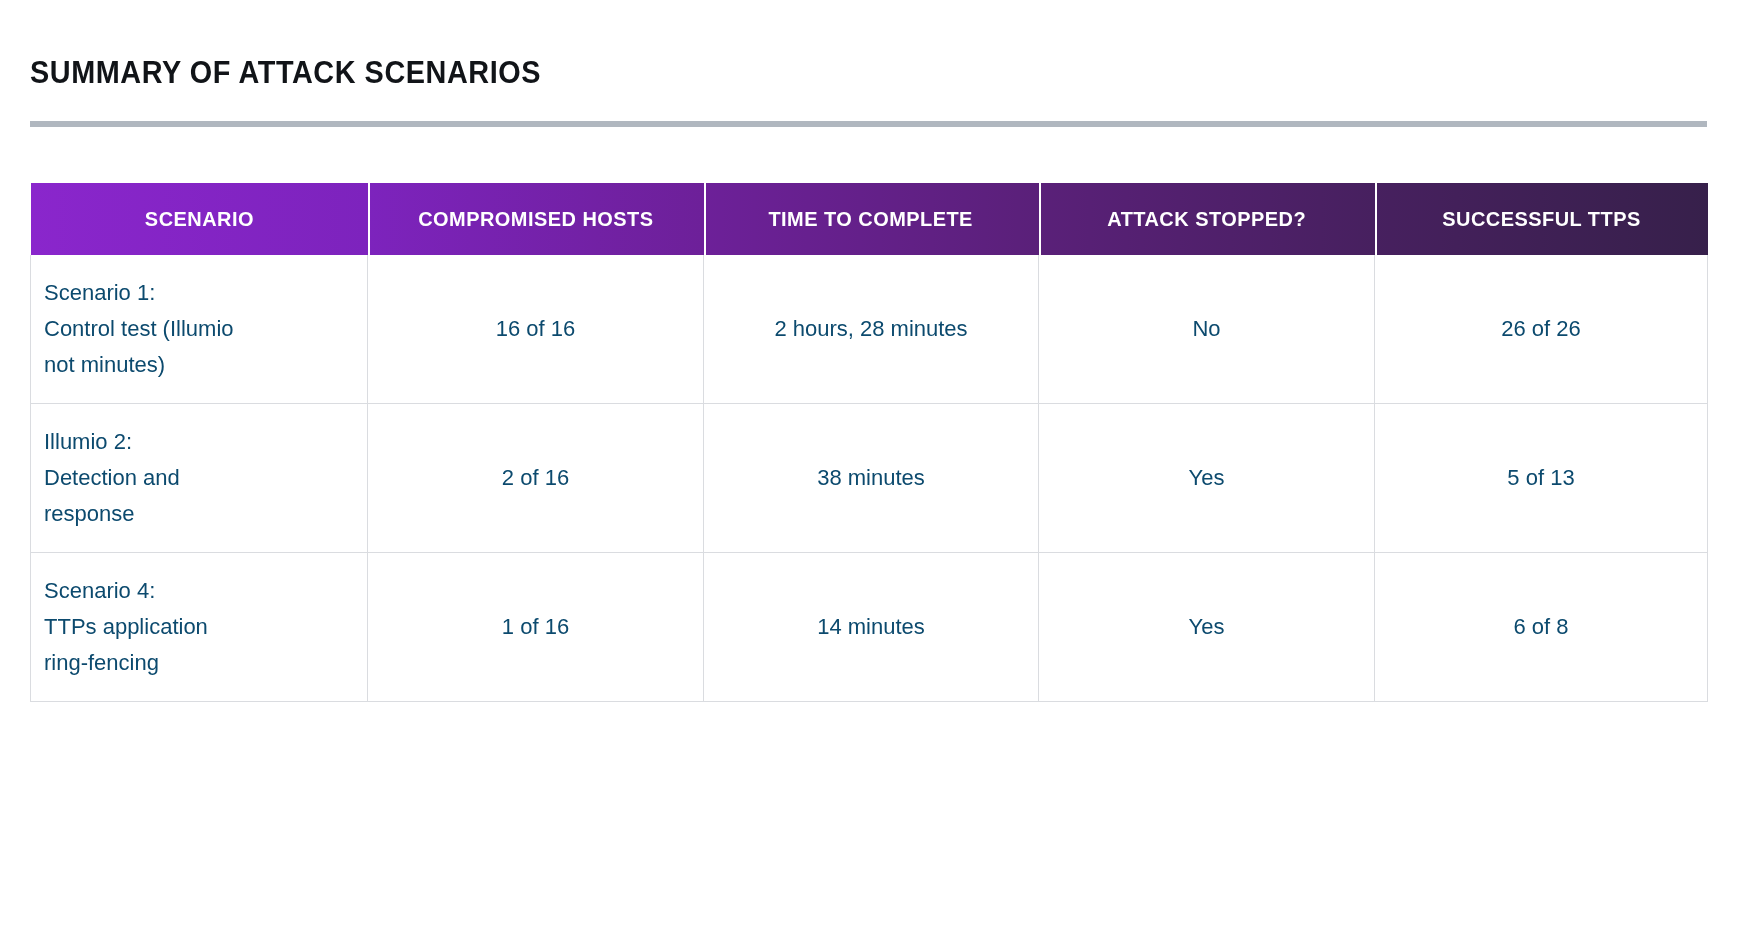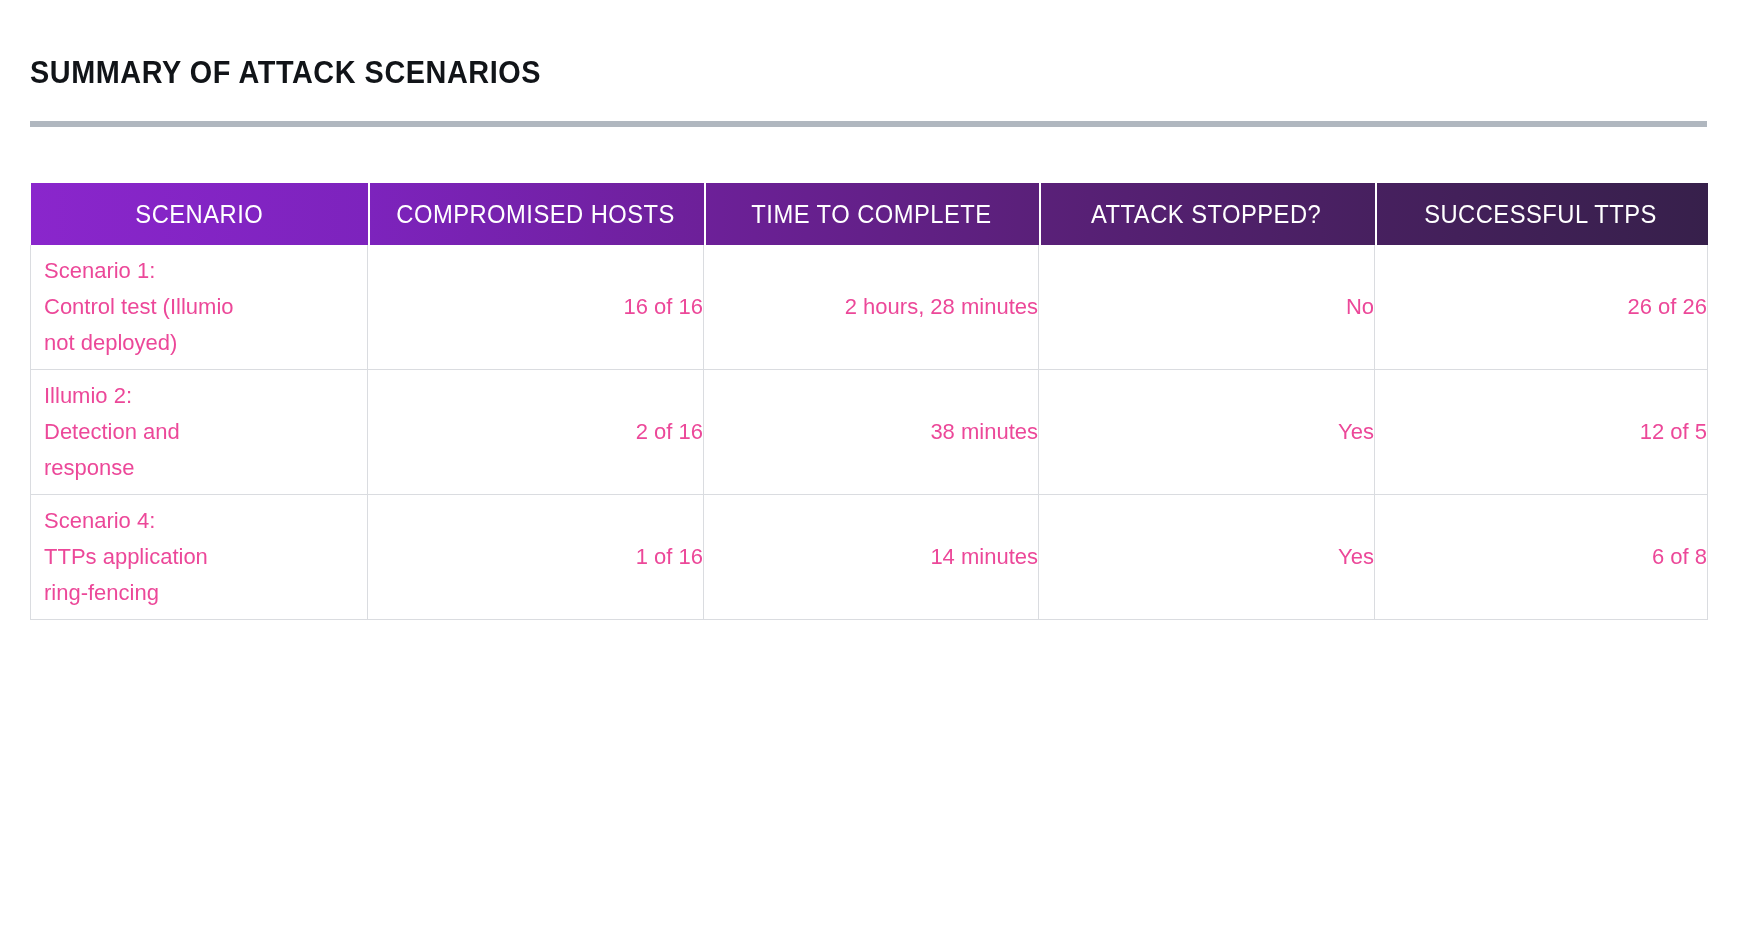--- a/index.html
+++ b/index.html
@@ -65,25 +65,25 @@
     background: #ffffff;
   }
 
   table.summary col.c1 { width: 337px; }
   table.summary col.c2 { width: 336px; }
   table.summary col.c3 { width: 335px; }
   table.summary col.c4 { width: 336px; }
   table.summary col.c5 { width: 333px; }
 
   thead th {
-    height: 62px;
+    height: 72px;
     padding: 0 8px;
     color: #ffffff;
-    font-size: 25px;
-    font-weight: 400;
+    font-size: 21px;
+    font-weight: 700;
     letter-spacing: 0.5px;
     text-align: center;
     vertical-align: middle;
     text-transform: uppercase;
     border: none;
     position: relative;
   }
   thead th .hlabel {
     display: inline-block;
     transform: scaleX(0.95);
@@ -97,35 +97,35 @@
     bottom: 0;
     width: 2px;
     background: #ffffff;
   }
 
   thead tr {
     background-image: linear-gradient(to right, #8a26cc 0%, #7d23bd 20%, #6d2099 40%, #5a2079 60%, #47205f 80%, #37204b 100%);
   }
 
   tbody td {
-    height: 124px;
+    height: 148px;
     padding: 0 0 0 13px;
     font-size: 22px;
     line-height: 36px;
-    color: #ec4899;
+    color: #0c4a6e;
     vertical-align: middle;
     border-right: 1px solid #dadce0;
     border-bottom: 1px solid #dadce0;
     background: #ffffff;
   }
   tbody tr td:first-child {
     border-left: 1px solid #dadce0;
   }
   tbody td.center {
-    text-align: right;
+    text-align: center;
     padding-left: 0;
   }
   tbody td.scenario {
     text-align: left;
   }
   .scenario-line { display: block; white-space: nowrap; }
 </style>
 </head>
 <body>
 
@@ -162,38 +162,38 @@
             <span class="hlabel">SUCCESSFUL TTPs</span>
           </th>
         </tr>
       </thead>
       <tbody>
 
         <tr>
           <td class="scenario">
             <span class="scenario-line">Scenario 1:</span>
             <span class="scenario-line">Control test (Illumio</span>
-            <span class="scenario-line">not deployed)</span>
+            <span class="scenario-line">not minutes)</span>
           </td>
           <td class="center">16 of 16</td>
           <td class="center">2 hours, 28 minutes</td>
           <td class="center">No</td>
           <td class="center">26 of 26</td>
         </tr>
 
         <tr>
           <td class="scenario">
             <span class="scenario-line">Illumio 2:</span>
             <span class="scenario-line">Detection and</span>
             <span class="scenario-line">response</span>
           </td>
           <td class="center">2 of 16</td>
           <td class="center">38 minutes</td>
           <td class="center">Yes</td>
-          <td class="center">12 of 5</td>
+          <td class="center">5 of 13</td>
         </tr>
 
 
         <tr>
           <td class="scenario">
             <span class="scenario-line">Scenario 4:</span>
             <span class="scenario-line">TTPs application</span>
             <span class="scenario-line">ring-fencing</span>
           </td>
           <td class="center">1 of 16</td>

